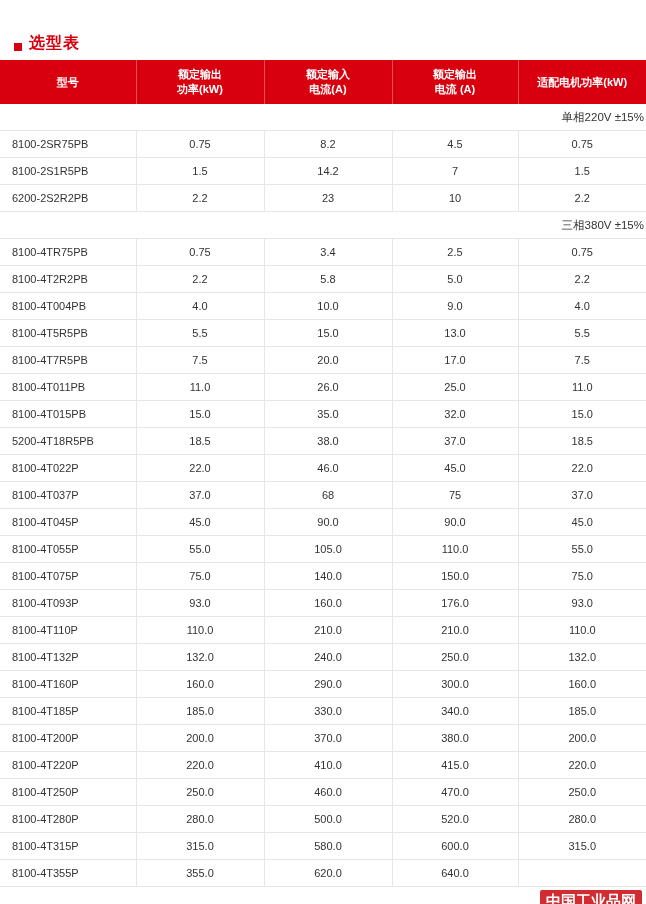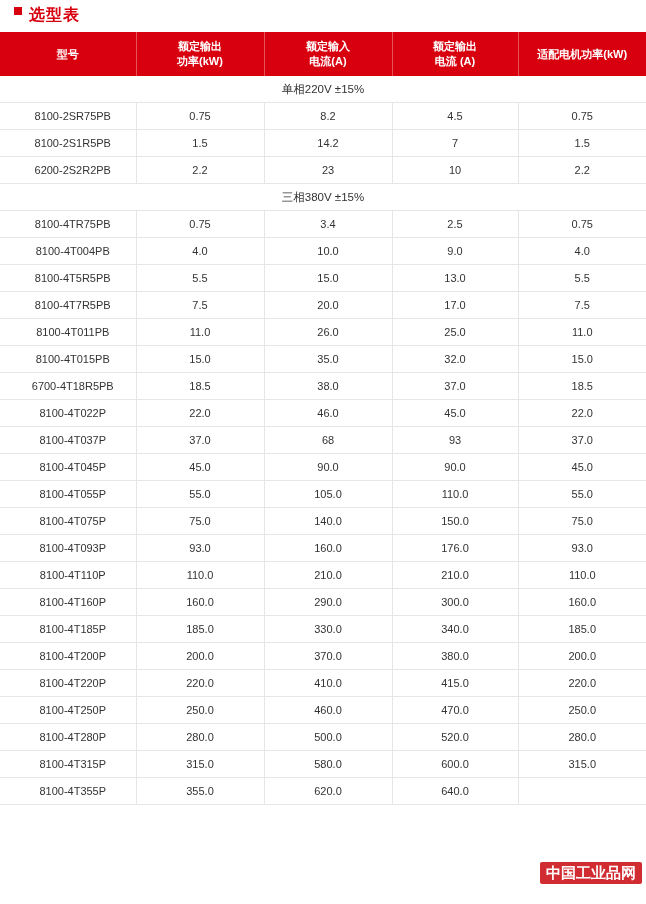--- a/index.html
+++ b/index.html
@@ -16,22 +16,23 @@
   }
   .page {
     position: relative;
     width: 646px;
     height: 904px;
     box-sizing: border-box;
   }
   
   .title-row {
     display: flex;
-    align-items: flex-start;
+    align-items: flex-end;
     padding: 7px 0 9px 14px;
+    margin-top: 28px;
   }
   .title-bullet {
     width: 8px;
     height: 8px;
     background: #d8000f;
     margin-right: 7px;
     flex: 0 0 auto;
   }
   .title-text {
     font-size: 16px;
@@ -75,25 +76,25 @@
     text-align: center;
     vertical-align: middle;
     font-size: 11px;
     color: #333333;
     padding: 0 2px;
     overflow: hidden;
     white-space: nowrap;
   }
   tbody td:last-child { border-right: none; }
   tbody td.model {
-    text-align: center;
+    text-align: left;
     padding-left: 12px;
   }
   tbody tr.section td {
-    text-align: center;
+    text-align: right;
     font-size: 11.5px;
     color: #333333;
     border-right: none;
     height: 26px;
     line-height: 26px;
   }
   
   .watermark {
     position: absolute;
     right: 4px;
@@ -178,20 +179,27 @@
           <td colspan="5">三相380V ±15%</td>
         </tr>
         <tr>
           <td class="model">8100-4TR75PB</td>
           <td>0.75</td>
           <td>3.4</td>
           <td>2.5</td>
           <td>0.75</td>
         </tr>
         <tr>
+          <td class="model">8100-4T2R2PB</td>
+          <td>2.2</td>
+          <td>5.8</td>
+          <td>5.0</td>
+          <td>2.2</td>
+        </tr>
+        <tr>
           <td class="model">8100-4T004PB</td>
           <td>4.0</td>
           <td>10.0</td>
           <td>9.0</td>
           <td>4.0</td>
         </tr>
         <tr>
           <td class="model">8100-4T5R5PB</td>
           <td>5.5</td>
           <td>15.0</td>
@@ -213,38 +221,38 @@
           <td>11.0</td>
         </tr>
         <tr>
           <td class="model">8100-4T015PB</td>
           <td>15.0</td>
           <td>35.0</td>
           <td>32.0</td>
           <td>15.0</td>
         </tr>
         <tr>
-          <td class="model">6700-4T18R5PB</td>
+          <td class="model">5200-4T18R5PB</td>
           <td>18.5</td>
           <td>38.0</td>
           <td>37.0</td>
           <td>18.5</td>
         </tr>
         <tr>
           <td class="model">8100-4T022P</td>
           <td>22.0</td>
           <td>46.0</td>
           <td>45.0</td>
           <td>22.0</td>
         </tr>
         <tr>
           <td class="model">8100-4T037P</td>
           <td>37.0</td>
           <td>68</td>
-          <td>93</td>
+          <td>75</td>
           <td>37.0</td>
         </tr>
         <tr>
           <td class="model">8100-4T045P</td>
           <td>45.0</td>
           <td>90.0</td>
           <td>90.0</td>
           <td>45.0</td>
         </tr>
         <tr>
@@ -269,20 +277,27 @@
           <td>93.0</td>
         </tr>
         <tr>
           <td class="model">8100-4T110P</td>
           <td>110.0</td>
           <td>210.0</td>
           <td>210.0</td>
           <td>110.0</td>
         </tr>
         <tr>
+          <td class="model">8100-4T132P</td>
+          <td>132.0</td>
+          <td>240.0</td>
+          <td>250.0</td>
+          <td>132.0</td>
+        </tr>
+        <tr>
           <td class="model">8100-4T160P</td>
           <td>160.0</td>
           <td>290.0</td>
           <td>300.0</td>
           <td>160.0</td>
         </tr>
         <tr>
           <td class="model">8100-4T185P</td>
           <td>185.0</td>
           <td>330.0</td>

